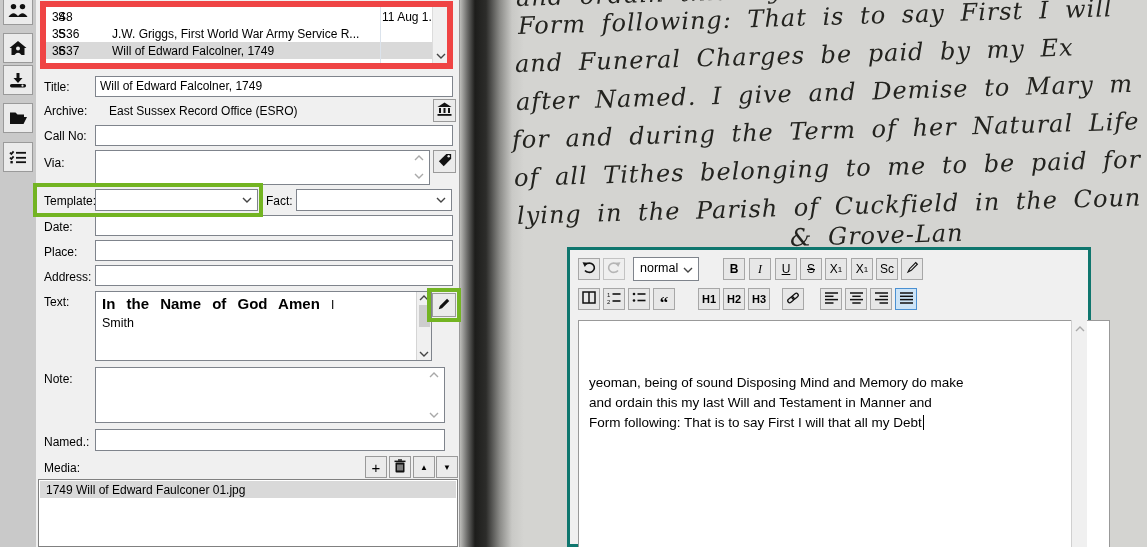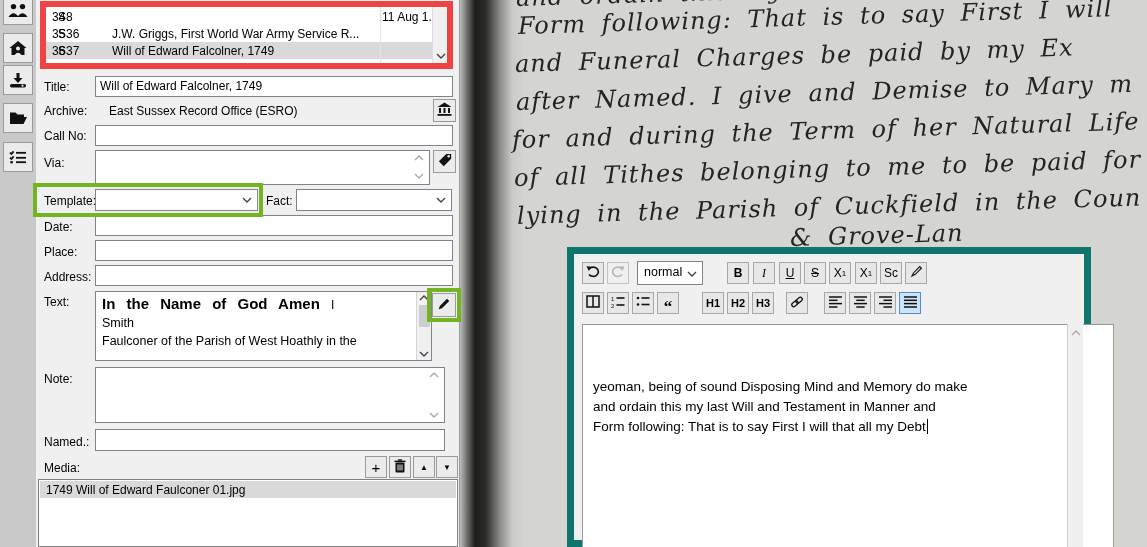--- a/index.html
+++ b/index.html
@@ -55,21 +55,21 @@
 
   
   .doc{position:absolute;left:460px;top:0;width:687px;height:547px;overflow:hidden;
        background:linear-gradient(90deg,#bdbdba 0px,#6f6f6d 7px,#1d1d1b 15px,#2c2c2a 26px,#8c8c89 40px,#c9c9c6 52px,#d4d4d1 64px,#d4d4d1 100%);}
   .ms{position:absolute;font-family:"DejaVu Serif",serif;font-style:italic;font-size:24px;color:#23231f;
       letter-spacing:1px;word-spacing:7px;white-space:nowrap;transform:rotate(-1.7deg);transform-origin:left center;}
   .msfrag{position:absolute;font-family:"DejaVu Serif",serif;font-style:italic;font-size:22px;color:#282824;}
 
   
   .editor{position:absolute;left:567px;top:247px;width:524px;height:300px;background:#f0f0f0;
-          border:7px solid #0f766e;z-index:5;padding-left:13px;}
+          border:3px solid #0f766e;z-index:5;padding-left:13px;}
   .ebtn{position:absolute;width:22px;height:22px;background:#e7e7e7;border:1px solid #a7a7a7;
         display:flex;align-items:center;justify-content:center;font-size:12px;}
   .ebtn.disabled{background:#efefef;border-color:#c3c3c3;color:#b5b5b5;}
   .ebtn.active{background:#cde4f7;border-color:#4a90d2;}
   .eselect{position:absolute;left:63px;top:7px;width:66px;height:24px;background:#fff;border:1px solid #7f848c;
            font-size:12.5px;padding:3px 0 0 6px;}
   .eselect svg{position:absolute;right:5px;top:9px;}
   .econtent{position:absolute;left:8px;top:70px;width:532px;height:230px;background:#fff;
             border:1px solid #999;border-bottom:none;overflow:hidden;}
   .escroll{position:absolute;right:1px;top:70px;width:16px;height:230px;background:#f0f0f0;border-left:1px solid #d0d0d0;}
@@ -217,21 +217,20 @@
 <div class="input" style="left:95px;top:215px;width:358px;height:21px;"></div>
 <div class="lbl" style="left:44px;top:245px;">Place:</div>
 <div class="input" style="left:95px;top:240px;width:358px;height:21px;"></div>
 <div class="lbl" style="left:44px;top:270px;">Address:</div>
 <div class="input" style="left:95px;top:265px;width:358px;height:21px;"></div>
 
 <div class="lbl" style="left:44px;top:295px;">Text:</div>
 <div class="preview">
   <div class="pv-head"><span>In the Name of God Amen</span> <span class="pv-tail">I</span></div>
   <div class="pv-l2">Smith</div>
-  <div class="pv-l3">Faulconer of the Parish of West Hoathly in the</div>
   <div class="pvscroll">
     <svg class="abs" style="left:2px;top:3px;" width="10" height="6" viewBox="0 0 10 6">
         <polyline class="chev" points="1,5 5,1 9,5"></polyline>
       </svg>
     <div class="thumb" style="top:13px;height:22px;"></div>
     <svg class="abs" style="left:2px;bottom:3px;" width="10" height="6" viewBox="0 0 10 6">
         <polyline class="chev" points="1,1 5,5 9,1"></polyline>
       </svg>
   </div>
 </div>

